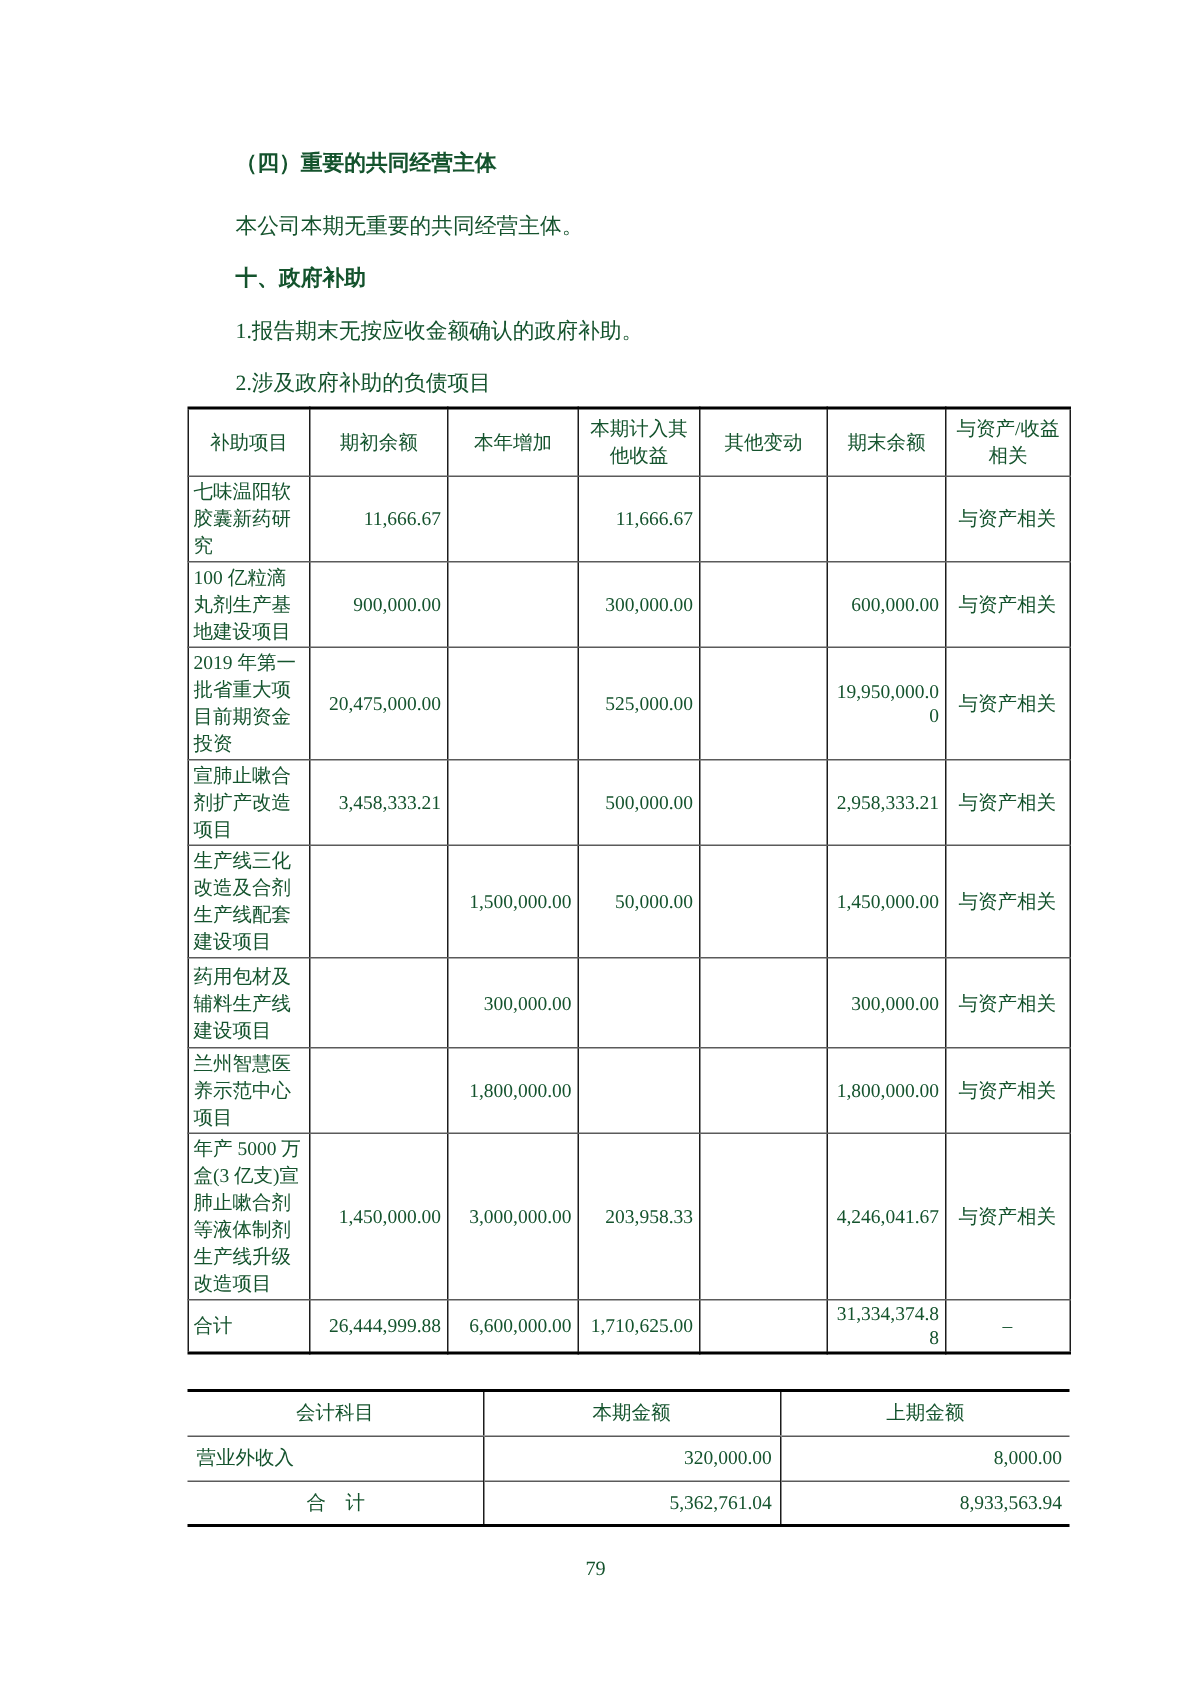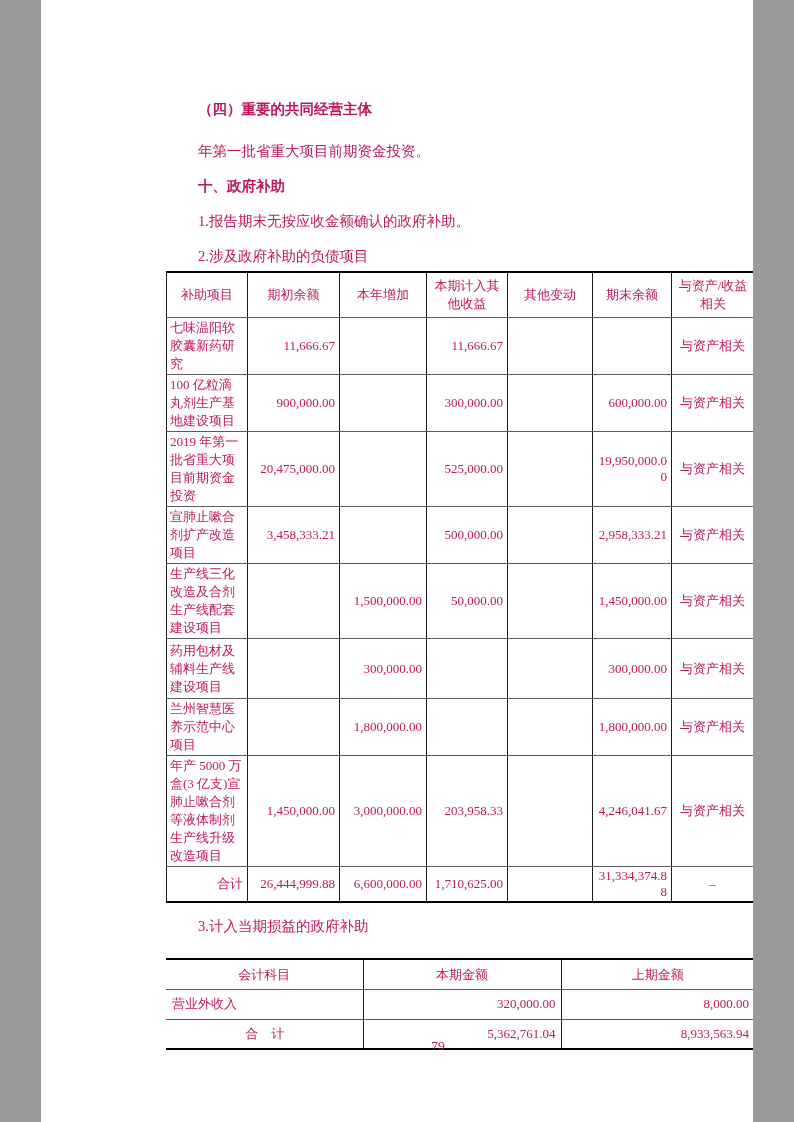--- a/index.html
+++ b/index.html
@@ -1,22 +1,22 @@
 <!DOCTYPE html>
 <html><head>
 <meta charset="utf-8">
 <style>
   html,body{margin:0;padding:0;background:#9a9a9a;}
   .page{
     position:relative;
-    width:712px;height:1122px;
+    width:794px;height:1122px;
     margin:0 auto;
     background:#ffffff;
     font-family:"Liberation Serif","DejaVu Serif",serif;
-    color:#be185d;
+    color:#14532d;
     overflow:hidden;
   }
   .content{position:absolute;left:125px;top:0;width:588px;}
   .txt{padding-left:32px;font-size:14.5px;line-height:1.25;}
   .heading{font-weight:bold;}
   .h-s4{margin-top:100px;}
   .p-s4{margin-top:24px;}
   .h-s10{margin-top:17px;}
   .p-item1{margin-top:17px;}
   .p-item2{margin-top:16px;}
@@ -36,21 +36,21 @@
   .t1 tbody.rows tr:nth-child(1){height:38px;margin-left:44px;}
   .t1 tbody.rows tr:nth-child(2){height:46px;}
   .t1 tbody.rows tr:nth-child(3){height:46px;}
   .t1 tbody.rows tr:nth-child(4){height:44px;}
   .t1 tbody.rows tr:nth-child(5){height:36px;}
   .t1 tbody.rows tr:nth-child(6){height:60px;}
   .t1 tbody.rows tr:nth-child(7){height:46px;}
   .t1 tbody.rows tr:nth-child(8){height:34px;margin-left:40px;}
   .t1 tbody.rows tr:nth-child(9){height:78px;font-family:Liberation Mono, monospace;}
   .t1 tbody.total tr{height:30px;}
-  .t1 tbody.total td:first-child{text-align:right;}
+  .t1 tbody.total td:first-child{text-align:left;}
 
   
   .t2,.t3{border-top:2.5px solid #000;border-bottom:2.5px solid #000;}
   .t2 th,.t3 th{border-bottom:1px solid #5a5a5a;}
   .t2 td,.t3 td{border-top:1px solid #5a5a5a;text-align:right;padding-right:5px;}
   .t2 th+th,.t2 td+td,.t3 th+th,.t3 td+td{border-left:1px solid #1c1c1c;}
   .t2 td:first-child,.t3 td:first-child{text-align:left;padding-left:6px;}
   .t2{margin-top:23px;}
   .t2 tr{height:30px;}
   .t2 tbody.total td:first-child{text-align:center;}
@@ -61,21 +61,21 @@
   }
 </style>
 </head>
 <body>
 
 <div class="page">
   <div class="content">
 
     <div class="txt heading h-s4">（四）重要的共同经营主体</div>
 
-    <div class="txt p-s4">年第一批省重大项目前期资金投资。</div>
+    <div class="txt p-s4">本公司本期无重要的共同经营主体。</div>
 
     <div class="txt heading h-s10">十、政府补助</div>
 
     <div class="txt p-item1">1.报告期末无按应收金额确认的政府补助。</div>
 
     <div class="txt p-item2">2.涉及政府补助的负债项目</div>
 
     <table class="t1">
       <colgroup>
         <col style="width:81px">
@@ -177,21 +177,20 @@
             <td>26,444,999.88</td>
             <td>6,600,000.00</td>
             <td>1,710,625.00</td>
             <td></td>
             <td>31,334,374.88</td>
             <td>–</td>
           </tr>
         </tbody>
     </table>
 
-    <div class="txt p-item3">3.计入当期损益的政府补助</div>
 
     <table class="t2">
       <colgroup>
         <col style="width:197px">
           <col style="width:198px">
           <col style="width:193px">
       </colgroup>
       <thead>
           <tr>
             <th>会计科目</th>

